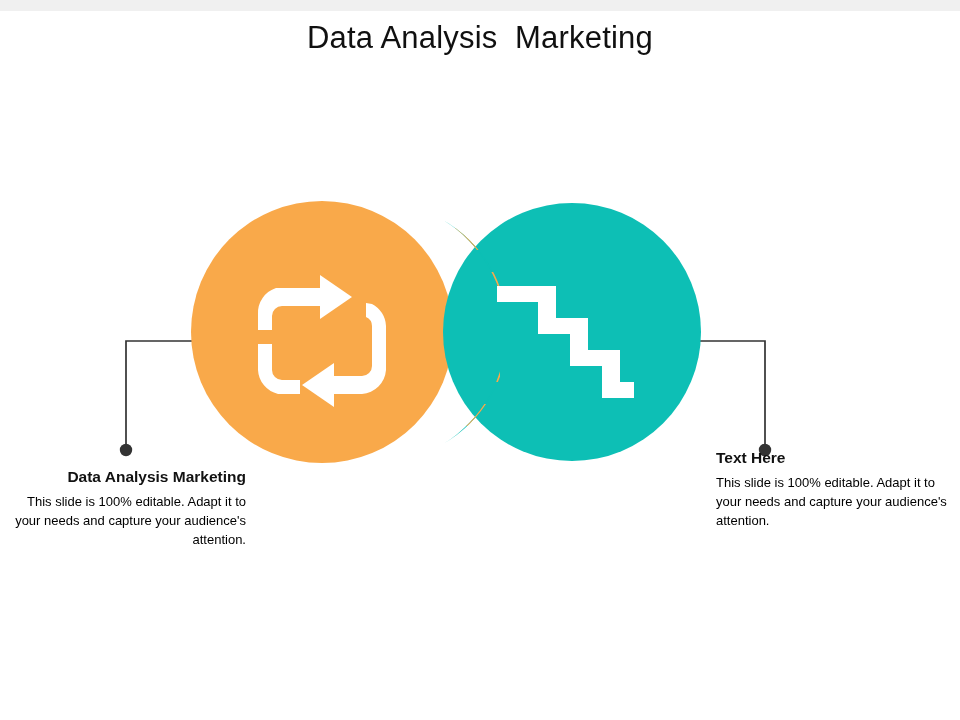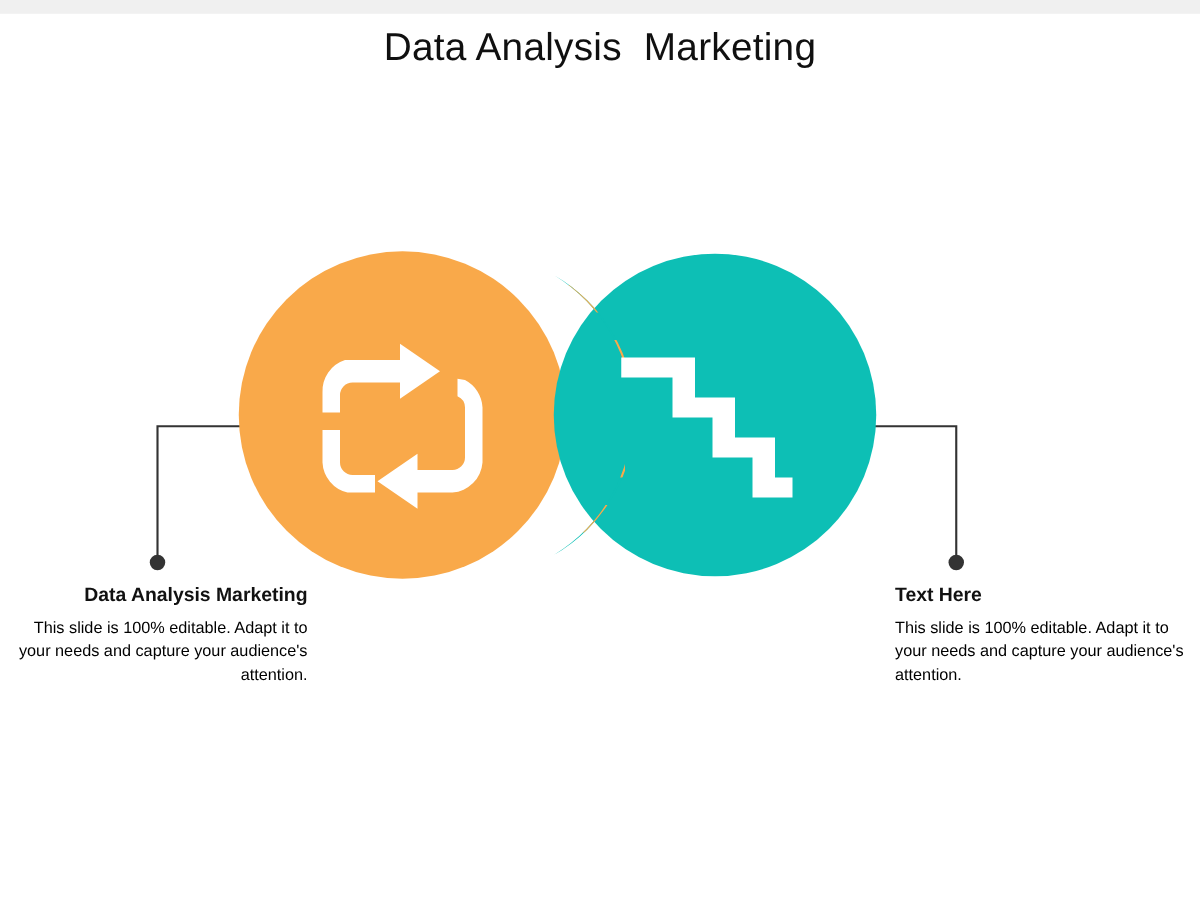--- a/index.html
+++ b/index.html
@@ -54,21 +54,21 @@
     position: absolute;
     width: 232px;
   }
   #callout-left {
     left: 14px;
     top: 468px;
     text-align: right;
   }
   #callout-right {
     left: 716px;
-    top: 468px;
+    top: 449px;
     text-align: left;
   }
   .callout-heading {
     font-size: 15.5px;
     font-weight: bold;
     color: #111111;
     margin: 0 0 7px 0;
     line-height: 1.15;
   }
   .callout-body {

